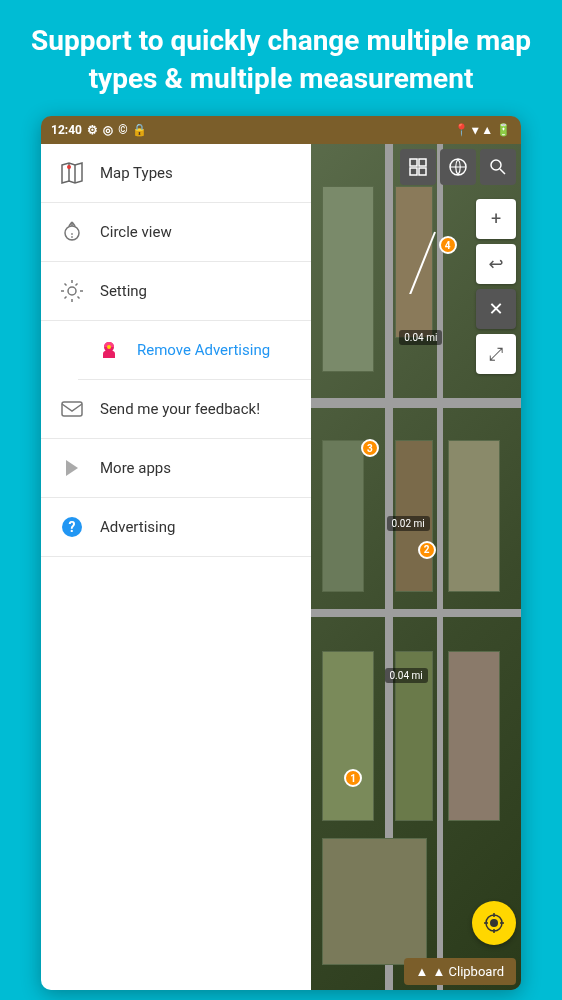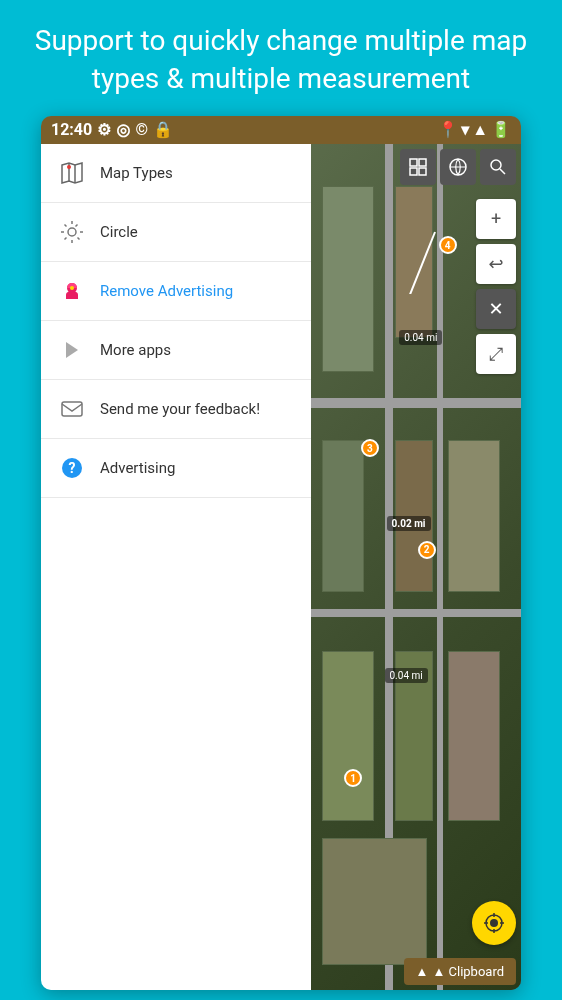--- a/index.html
+++ b/index.html
@@ -11,21 +11,21 @@
       overflow: hidden;
       display: flex;
       flex-direction: column;
       align-items: center;
     }
 
     .header-text {
       color: white;
       text-align: center;
       font-size: 28px;
-      font-weight: 400;
+      font-weight: 700;
       padding: 22px 30px 18px;
       line-height: 1.35;
     }
 
     .phone-container {
       width: 480px;
       flex: 1;
       border-radius: 10px;
       overflow: hidden;
       box-shadow: 0 4px 20px rgba(0,0,0,0.3);
@@ -36,21 +36,21 @@
 
     
     .status-bar {
       background-color: #7B5E2A;
       height: 28px;
       display: flex;
       align-items: center;
       justify-content: space-between;
       padding: 0 10px;
       color: white;
-      font-size: 16px;
+      font-size: 12px;
       font-weight: bold;
     }
 
     .status-bar-left {
       display: flex;
       align-items: center;
       gap: 5px;
     }
     .status-bar-right {
       display: flex;
@@ -85,20 +85,21 @@
       font-size: 15px;
       color: #333;
     }
 
     .menu-item.active {
       background-color: #eeeeee;
     }
 
     .menu-item.remove-ads {
       color: #2196F3;
+      margin-left: 37px;
     }
 
     .menu-icon {
       width: 32px;
       height: 32px;
       display: flex;
       align-items: center;
       justify-content: center;
       flex-shrink: 0;
     }
@@ -293,61 +294,73 @@
             <path d="M10 3v18M16 5v18" stroke="#666" stroke-width="1.5"></path>
             <circle cx="10" cy="7" r="2" fill="#E53935"></circle>
           </svg>
         </div>
         <span class="menu-label">Map Types</span>
       </div>
 
 
 
 
+      <div class="menu-item">
+        <div class="menu-icon">
+          <svg width="26" height="26" viewBox="0 0 26 26" fill="none">
+            <circle cx="13" cy="14" r="7" stroke="#777" stroke-width="1.5" fill="none"></circle>
+            <line x1="10" y1="7" x2="13" y2="3" stroke="#777" stroke-width="1.5"></line>
+            <line x1="16" y1="7" x2="13" y2="3" stroke="#777" stroke-width="1.5"></line>
+            <line x1="13" y1="3" x2="13" y2="7" stroke="#777" stroke-width="1.5"></line>
+            <line x1="13" y1="14" x2="13" y2="21" stroke="#777" stroke-width="1.2" stroke-dasharray="2,1"></line>
+          </svg>
+        </div>
+        <span class="menu-label">Circle view</span>
+      </div>
 
 
       <div class="menu-item">
         <div class="menu-icon">
           <svg width="26" height="26" viewBox="0 0 26 26" fill="none">
             <circle cx="13" cy="13" r="4" stroke="#777" stroke-width="1.5" fill="none"></circle>
             <path d="M13 2v3M13 21v3M2 13h3M21 13h3M5.5 5.5l2 2M18.5 18.5l2 2M18.5 5.5l-2 2M7.5 18.5l-2 2" stroke="#777" stroke-width="1.5"></path>
           </svg>
         </div>
-        <span class="menu-label">Circle</span>
+        <span class="menu-label">Setting</span>
       </div>
 
       <div class="menu-item remove-ads">
         <div class="menu-icon">
           <svg width="26" height="26" viewBox="0 0 26 26" fill="none">
             <circle cx="13" cy="10" r="5" fill="#E91E63"></circle>
             <path d="M8 10 C8 7 10 5 13 5 C16 5 18 7 18 10" fill="#FF4081"></path>
             <circle cx="13" cy="10" r="2" fill="#FFD700"></circle>
             <path d="M7 17 C7 14 10 13 13 13 C16 13 19 14 19 17 L19 21 L7 21 Z" fill="#E91E63"></path>
           </svg>
         </div>
         <span class="menu-label">Remove Advertising</span>
       </div>
 
       <div class="menu-item">
         <div class="menu-icon">
           <svg width="26" height="26" viewBox="0 0 26 26" fill="none">
-            <path d="M7 5 L19 13 L7 21 Z" fill="#aaa"></path>
-          </svg>
-        </div>
-        <span class="menu-label">More apps</span>
-      </div>
-
-      <div class="menu-item">
-        <div class="menu-icon">
-          <svg width="26" height="26" viewBox="0 0 26 26" fill="none">
             <rect x="3" y="6" width="20" height="14" rx="2" stroke="#777" stroke-width="1.5" fill="none"></rect>
             <path d="M3 8 L13 15 L23 8" stroke="#777" stroke-width="1.5"></path>
           </svg>
         </div>
         <span class="menu-label">Send me your feedback!</span>
+      </div>
+
+      <div class="menu-item">
+        <div class="menu-icon">
+          <svg width="26" height="26" viewBox="0 0 26 26" fill="none">
+            <path d="M7 5 L19 13 L7 21 Z" fill="#aaa"></path>
+          </svg>
+        </div>
+        <span class="menu-label">More apps</span>
       </div>
 
       <div class="menu-item">
         <div class="menu-icon">
           <svg width="26" height="26" viewBox="0 0 26 26" fill="none">
             <circle cx="13" cy="13" r="10" fill="#2196F3"></circle>
             <text x="13" y="18" text-anchor="middle" fill="white" font-size="14" font-weight="bold">?</text>
           </svg>
         </div>
         <span class="menu-label">Advertising</span>
@@ -392,21 +405,21 @@
         <span>2</span>
       </div>
       <div class="route-num" style="top:36%;left:28%;">
         <span>3</span>
       </div>
       <div class="route-num" style="top:12%;left:65%;">
         <span>4</span>
       </div>
 
       <div class="dist-label" style="top:22%;left:42%;">0.04 mi</div>
-      <div class="dist-label" style="top:44%;left:36%;font-weight:bold;">0.02 mi</div>
+      <div class="dist-label" style="top:44%;left:36%;">0.02 mi</div>
       <div class="dist-label" style="top:62%;left:35%;">0.04 mi</div>
 
       <div class="map-toolbar">
         <div class="map-tool-btn">
           <svg width="20" height="20" viewBox="0 0 20 20" fill="none">
             <rect x="2" y="2" width="7" height="7" stroke="white" stroke-width="1.5" fill="none"></rect>
             <rect x="11" y="2" width="7" height="7" stroke="white" stroke-width="1.5" fill="none"></rect>
             <rect x="2" y="11" width="7" height="7" stroke="white" stroke-width="1.5" fill="none"></rect>
             <rect x="11" y="11" width="7" height="7" stroke="white" stroke-width="1.5" fill="none"></rect>
           </svg>

